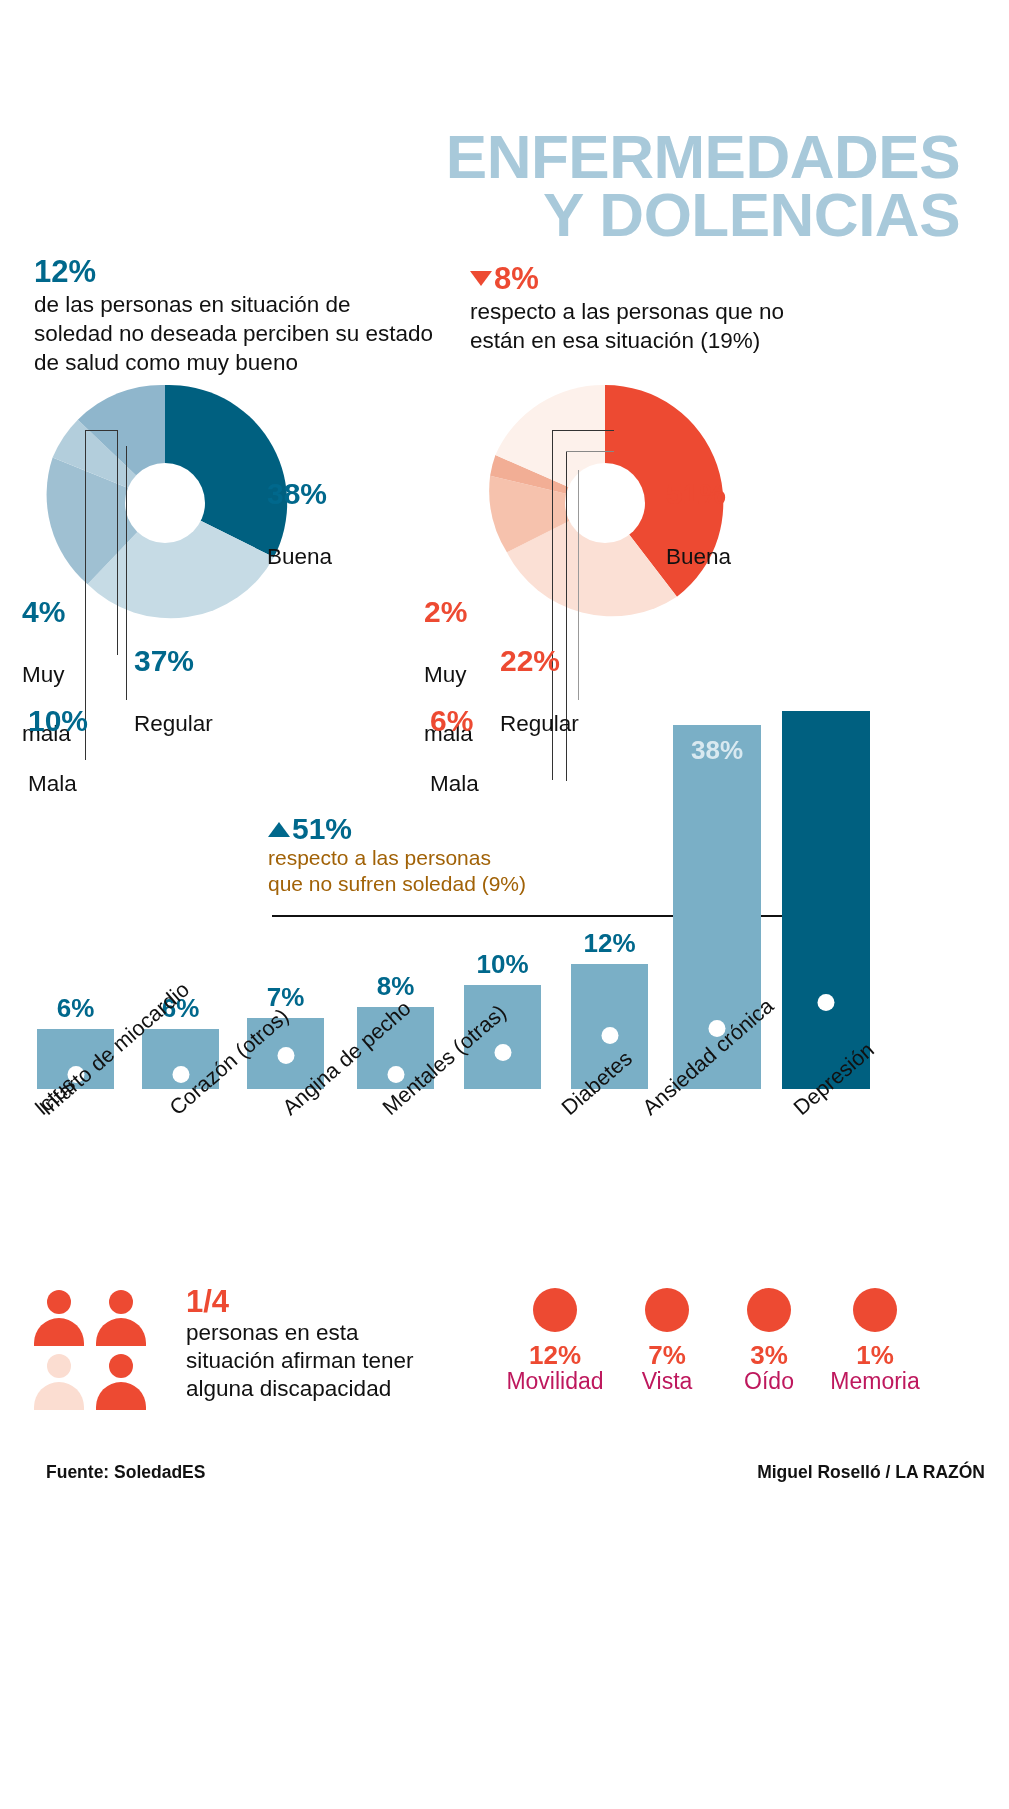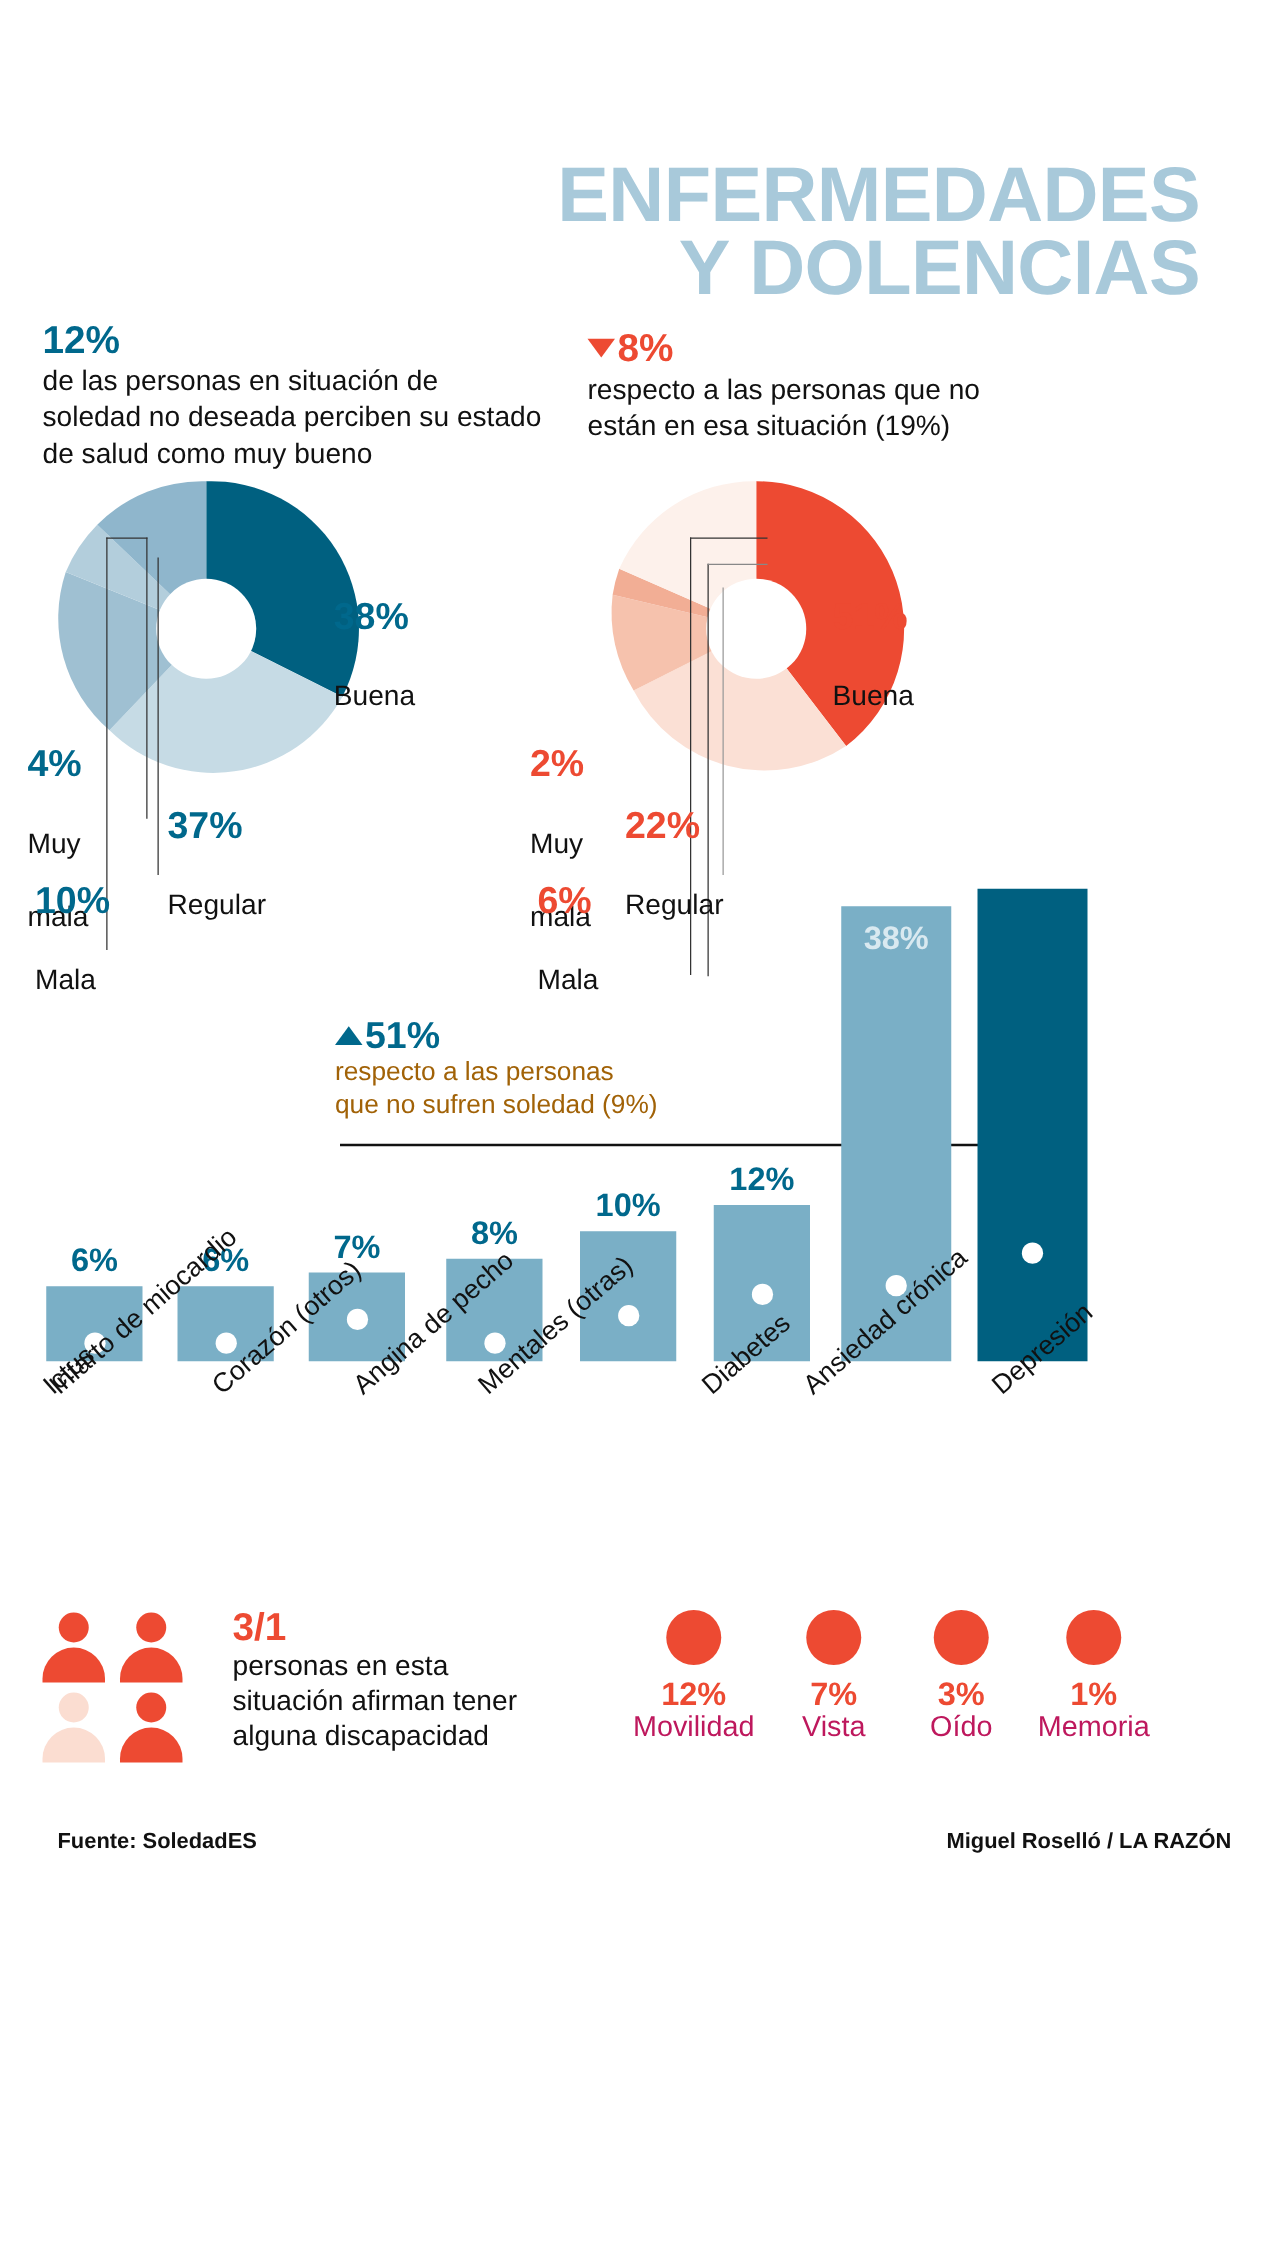--- a/index.html
+++ b/index.html
@@ -351,21 +351,21 @@
       <div class="person p-pale" style="left:0px;  top:64px;">
         <div class="head"></div>
           <div class="body-shape"></div>
       </div>
       <div class="person p-red" style="left:62px; top:64px;">
         <div class="head"></div>
           <div class="body-shape"></div>
       </div>
     </div>
     <div id="people-text">
-      <span class="frac">3/1</span>
+      <span class="frac">1/4</span>
       <span class="body">personas en esta</span>
       <span class="body">situación afirman tener</span>
       <span class="body">alguna discapacidad</span>
     </div>
   </div>
 
   <div id="senses">
     <div class="sense" style="left:0px;top:0px;">
       <div class="dot"></div>
       <span class="pct">12%</span>

